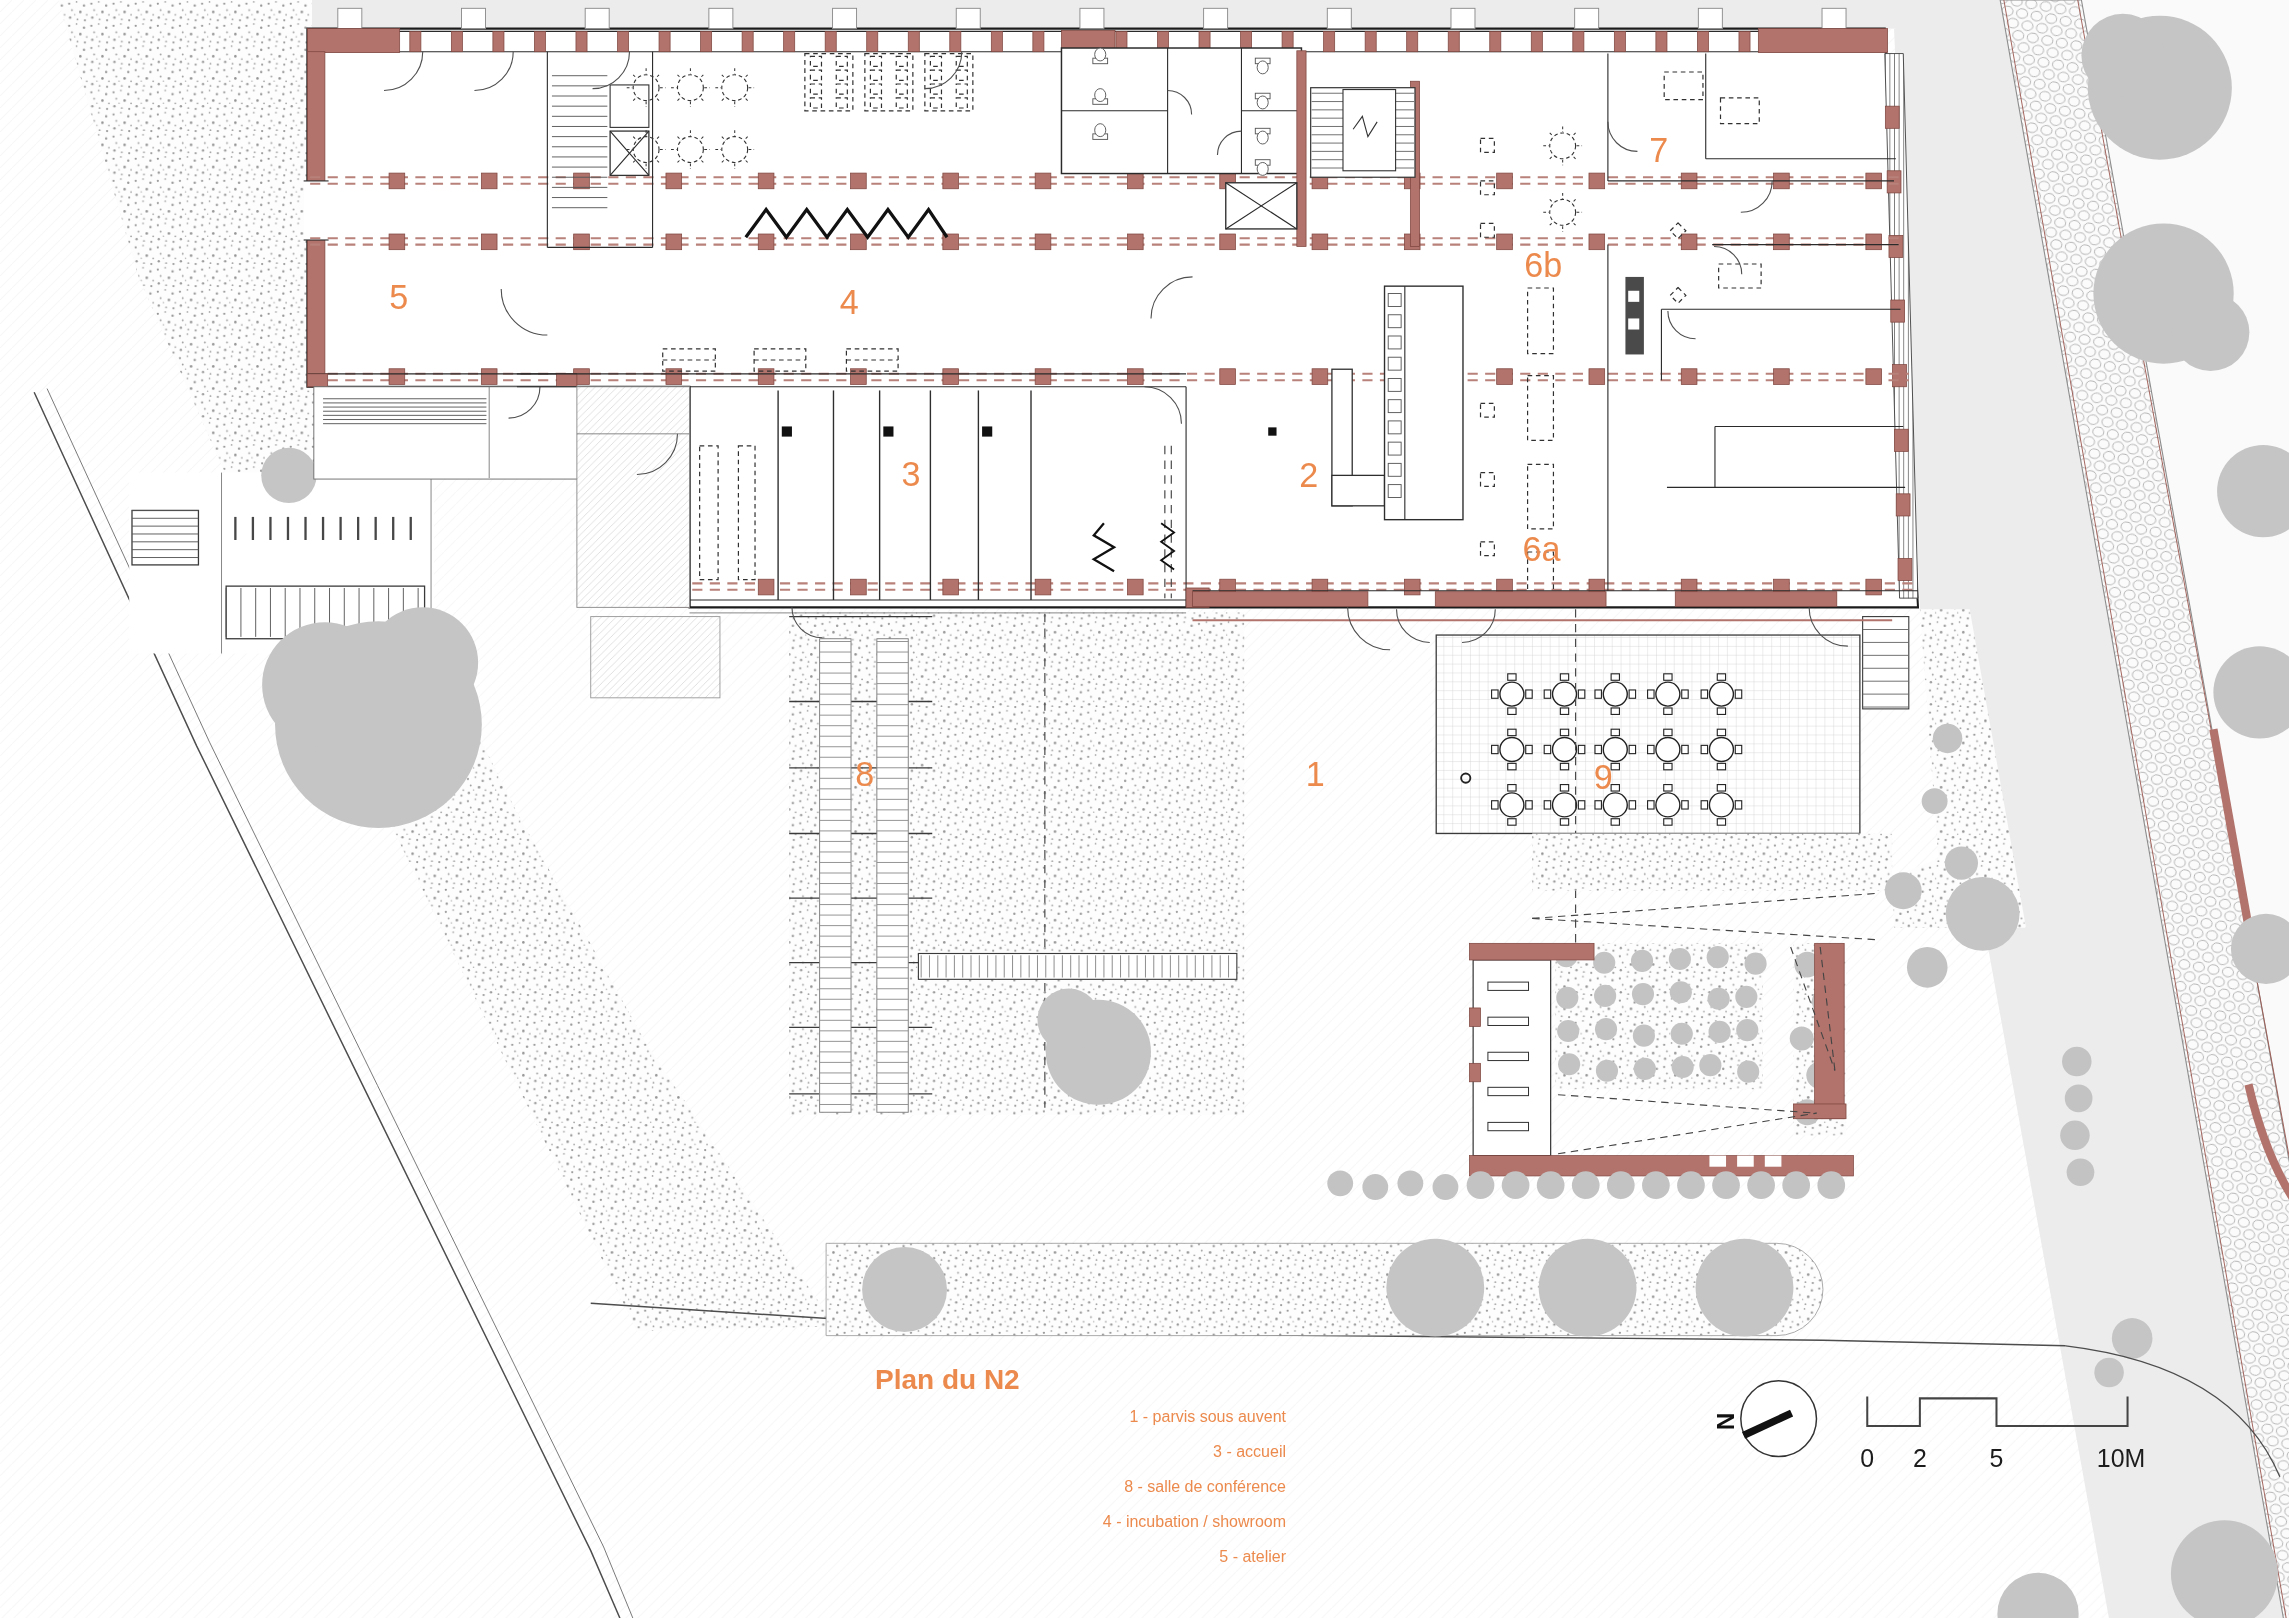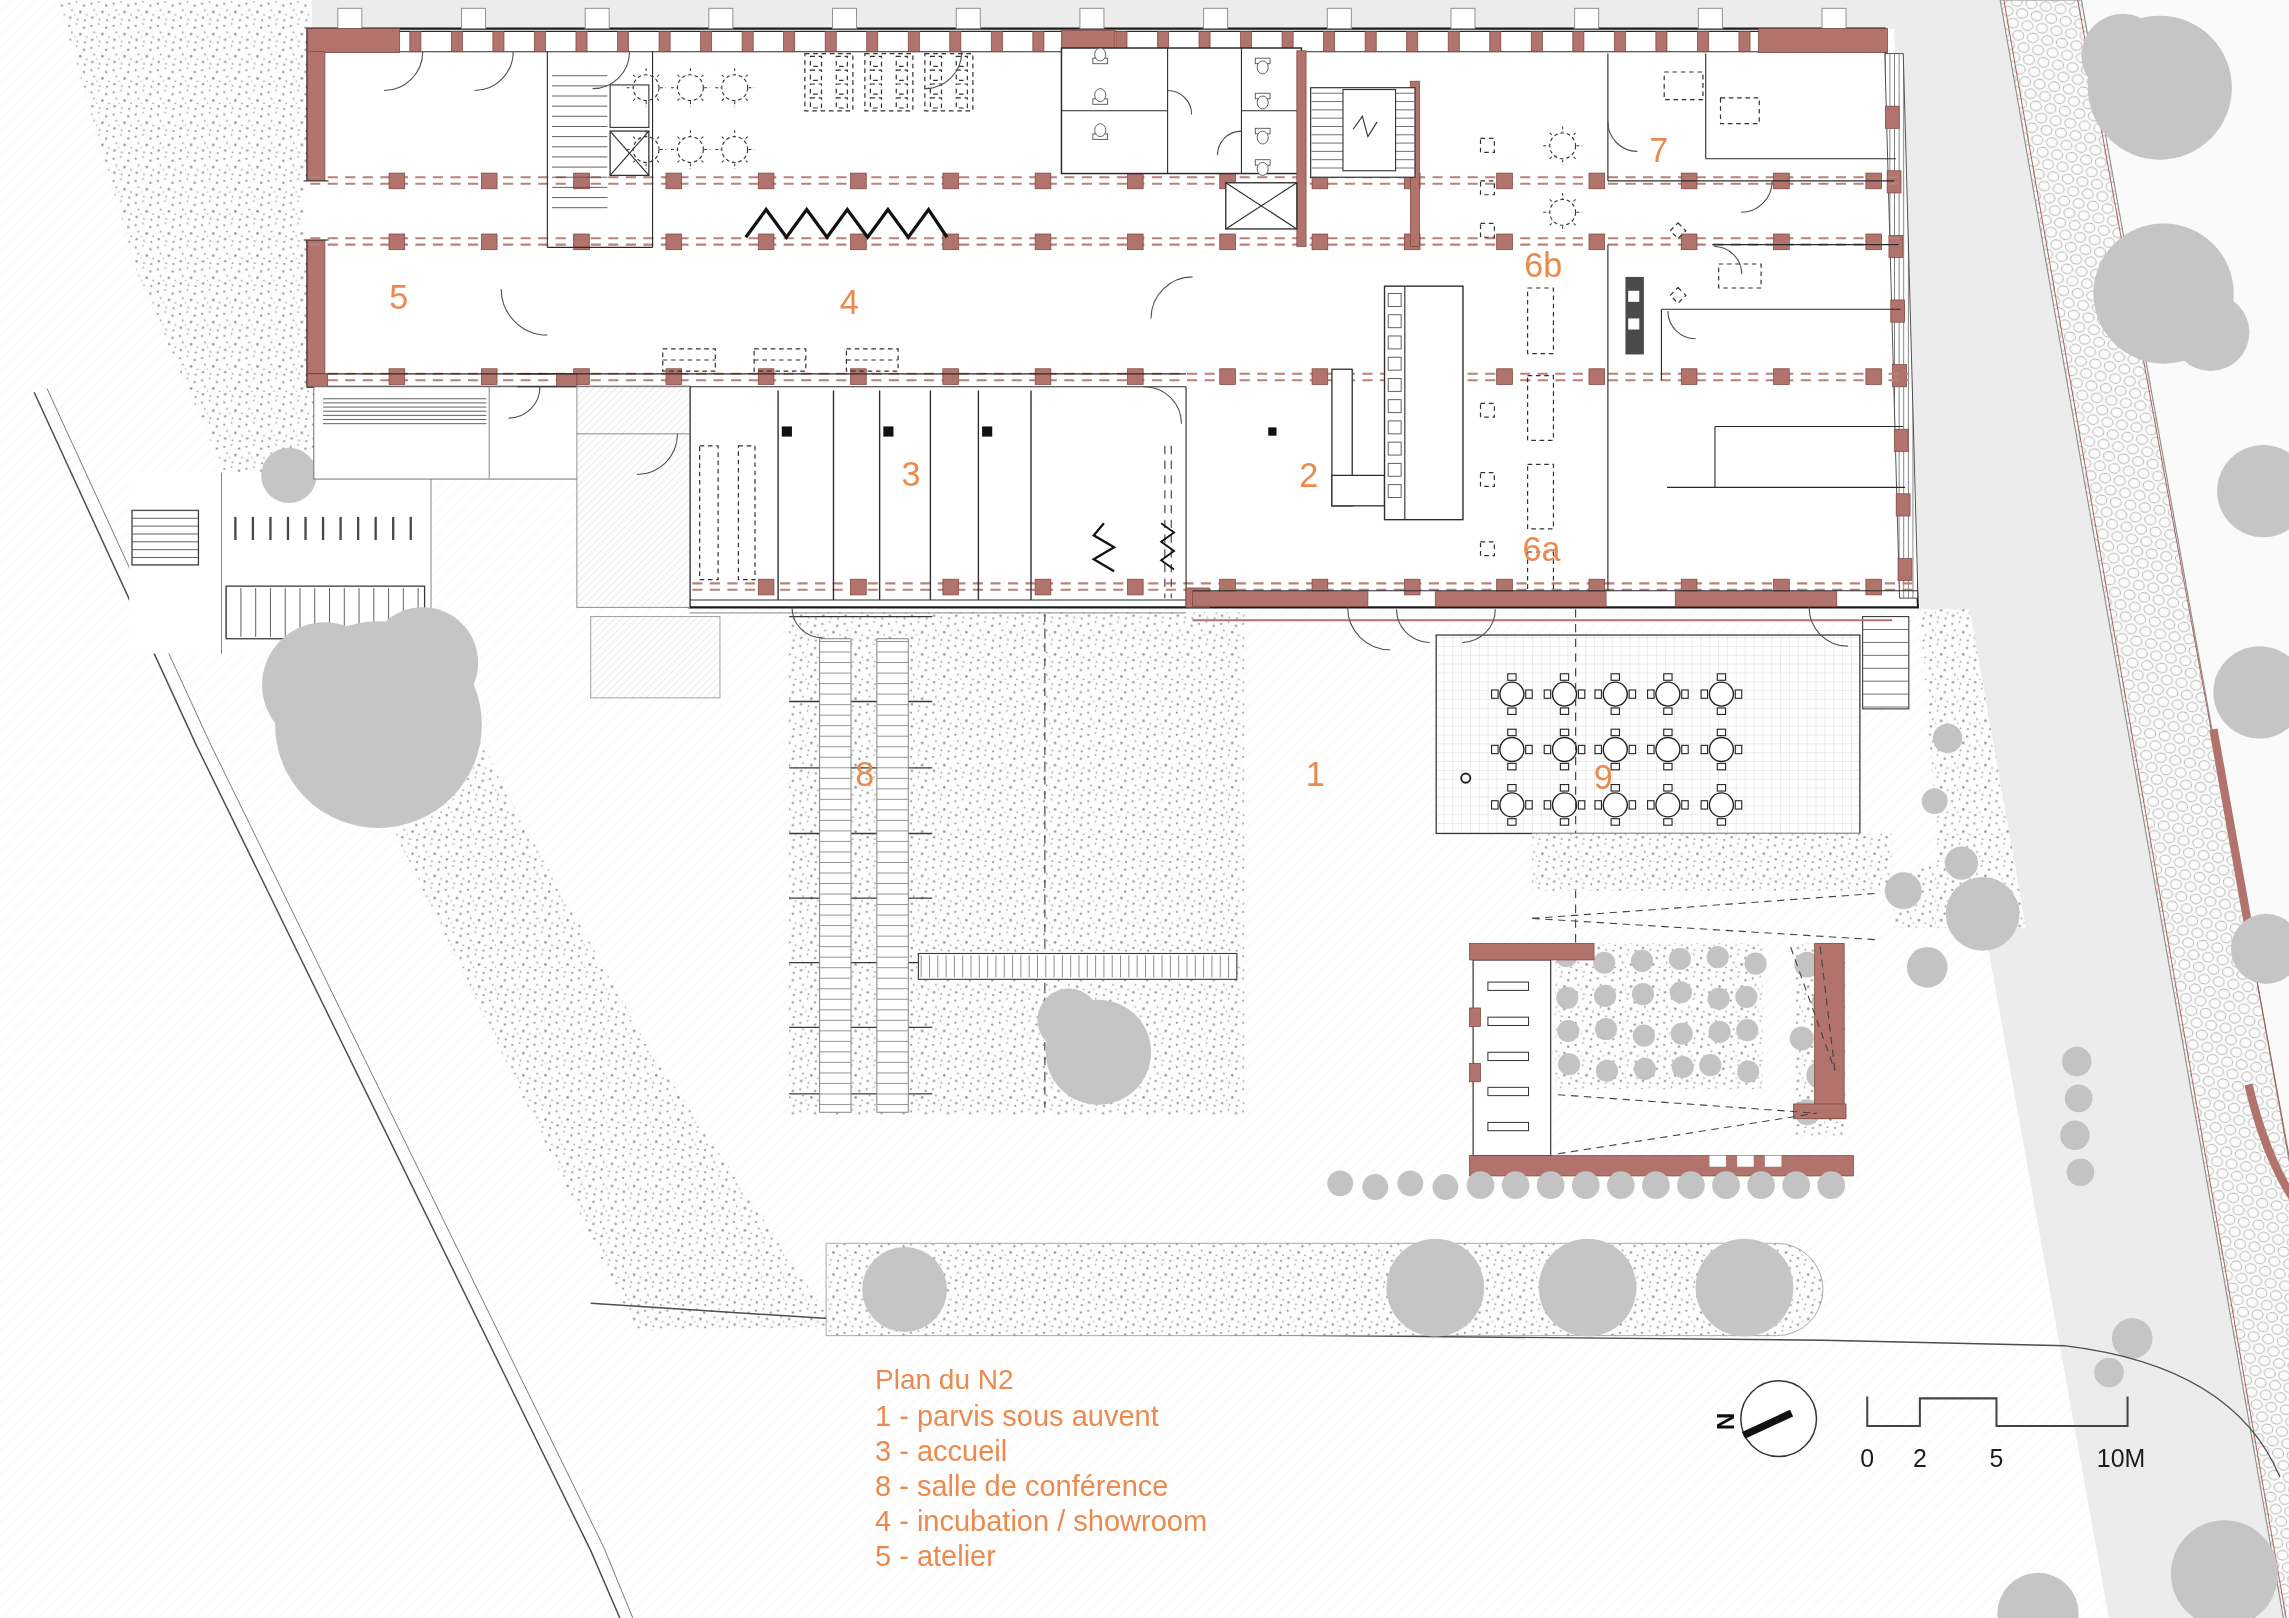--- a/index.html
+++ b/index.html
@@ -19,25 +19,25 @@
   .gdash{stroke:var(--grid-dash);stroke-width:2.2;stroke-dasharray:11 8;fill:none;}
   .vdash{stroke:#4a4a4a;stroke-width:1.3;stroke-dasharray:9 7;fill:none;}
   .arc{stroke:#4f4f4f;stroke-width:1.2;fill:none;}
   .shrub{fill:#c3c3c3;}
   .tree{fill:var(--tree);}
   .white{fill:#ffffff;}
   .room-label{fill:var(--accent);font-size:37px;text-anchor:middle;}
   .map-num{fill:#1c1c1c;font-size:27px;}
   
   .legend{position:absolute;left:875px;top:1364px;width:794px;color:var(--accent);}
-  .legend-title{font-weight:normal;font-size:28px;line-height:31px;margin-bottom:3.7px;}
+  .legend-title{font-weight:bold;font-size:28px;line-height:31px;margin-bottom:3.7px;}
   .legend-cols{display:flex;}
   .legend-col{list-style:none;margin:0;padding:0;}
   .legend-col.c1{width:411px;}
-  .legend-col li{font-size:29px;line-height:35px;white-space:nowrap;}
+  .legend-col li{font-size:16px;line-height:35px;white-space:nowrap;text-align:right;}
 </style>
 </head>
 <body>
 
 <div class="stage">
 <svg id="plan-svg" width="2290" height="1619" viewBox="0 0 2481 1754">
   <defs>
     <pattern id="pat-hatch" width="13" height="13" patternUnits="userSpaceOnUse">
       <rect width="13" height="13" fill="#ffffff"></rect>
       <path d="M-1,14 L14,-1" stroke="#f1f1f1" stroke-width="1.2"></path>

